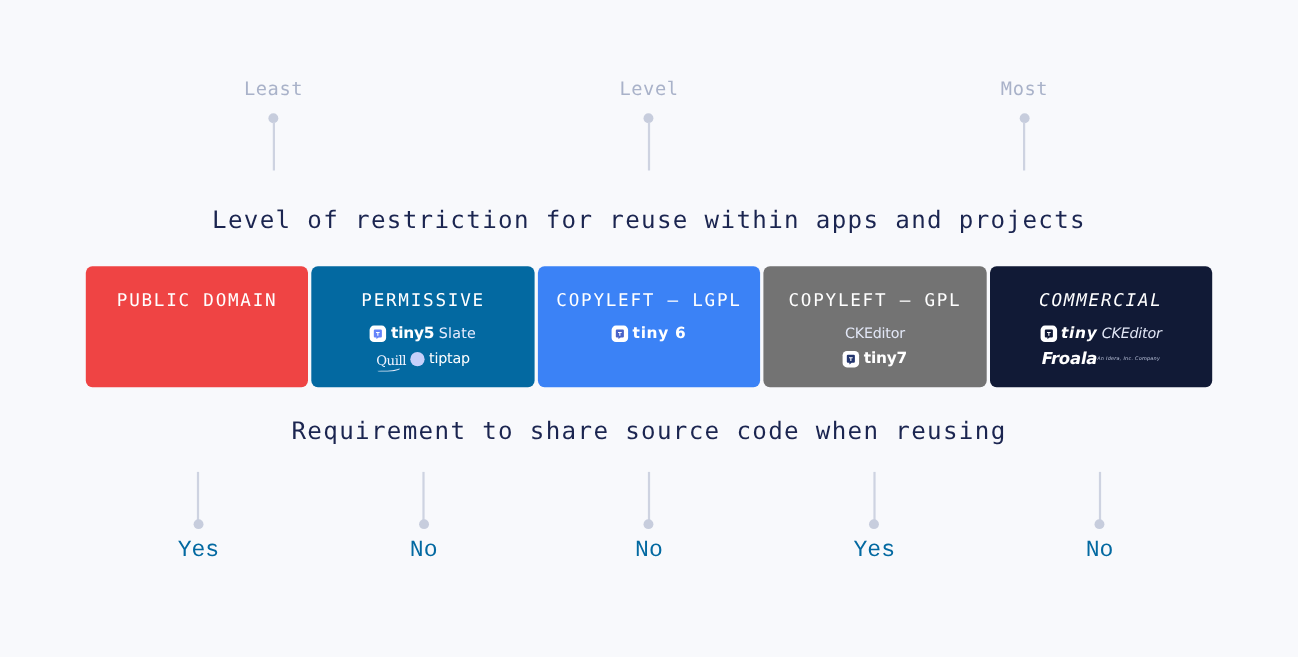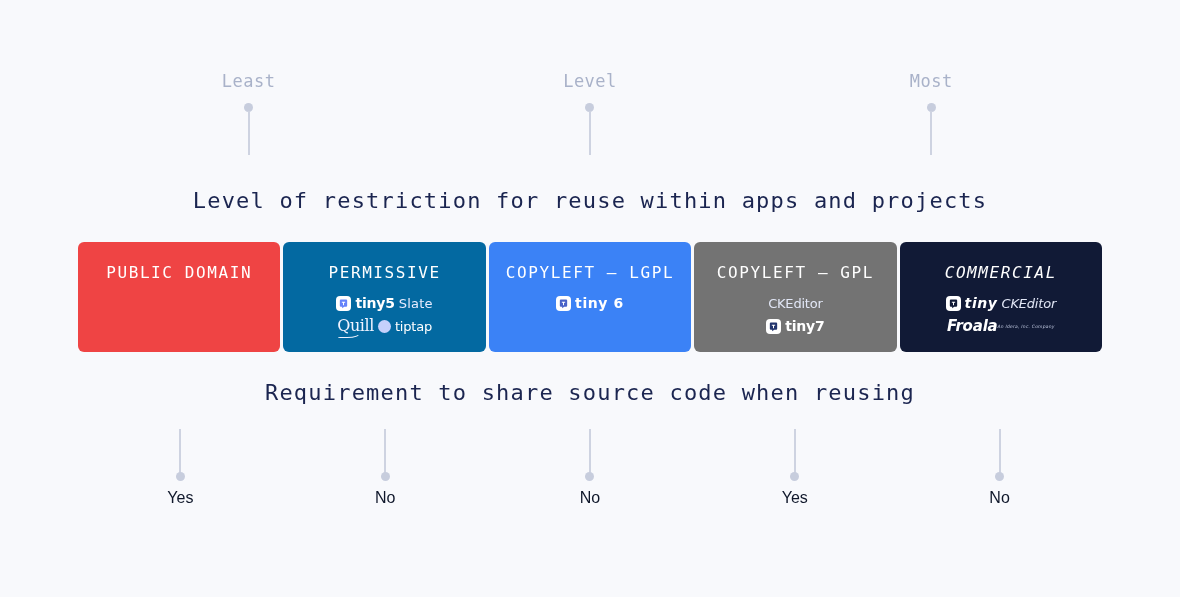--- a/index.html
+++ b/index.html
@@ -39,23 +39,23 @@
 
   .pin-label-top {
     font-family: "DejaVu Sans Mono", "Liberation Mono", monospace;
     font-size: 17px;
     letter-spacing: 0.5px;
     color: #a9b2c9;
     white-space: nowrap;
     margin-bottom: 12px;
   }
   .pin-label-bottom {
-    font-family: Liberation Sans, sans-serif;
-    font-size: 16px;
-    color: #0f172a;
+    font-family: Liberation Mono, monospace;
+    font-size: 21px;
+    color: #0369a1;
     white-space: nowrap;
     margin-top: 8px;
   }
   .pin-dot {
     width: 9px;
     height: 9px;
     border-radius: 50%;
     background: #c7cddd;
     flex: none;
   }
@@ -160,21 +160,21 @@
   .ck-word {
     font-family: "DejaVu Sans", "Liberation Sans", sans-serif;
     font-size: 13px;
     color: #e2e7f6;
     letter-spacing: -0.2px;
   }
 
   .quill {
     position: relative;
     font-family: "DejaVu Serif", "Liberation Serif", serif;
-    font-size: 16px;
+    font-size: 12px;
     color: #f0f3ff;
     letter-spacing: -0.4px;
     line-height: 1;
   }
   .quill-swash {
     position: absolute;
     left: 1px;
     bottom: -4px;
     width: 22px;
     height: 8px;

